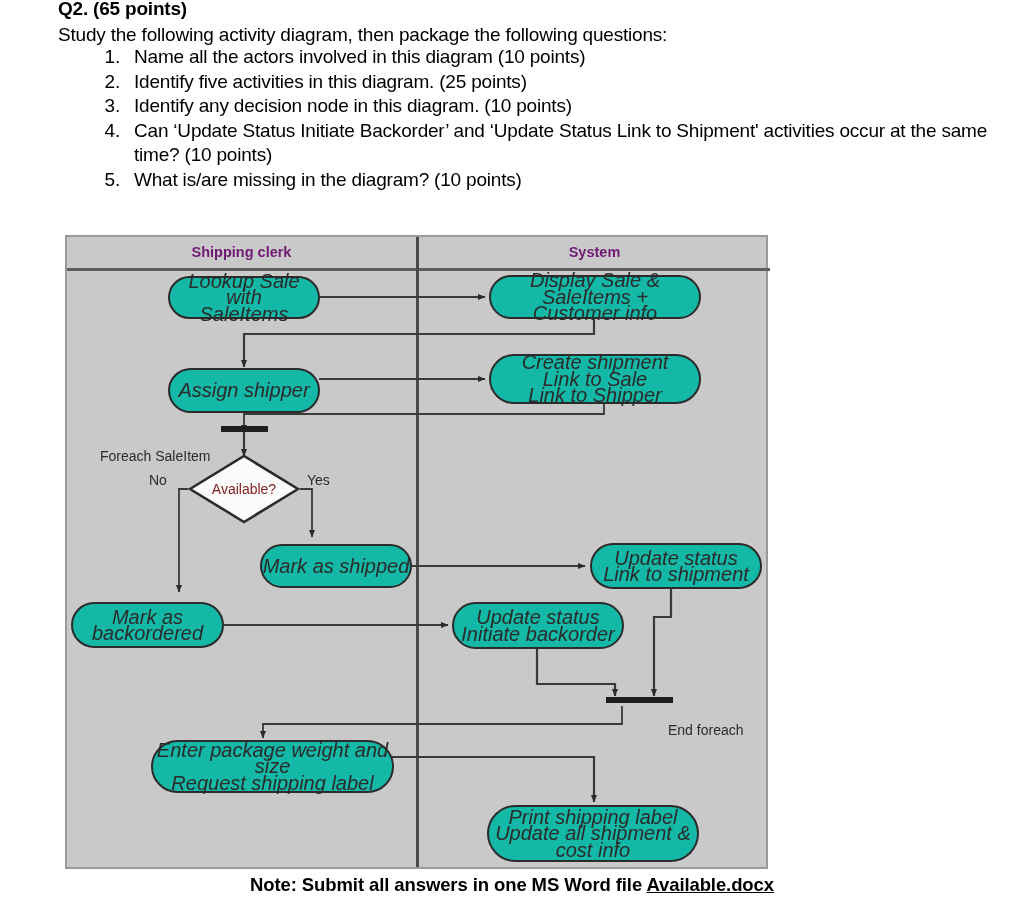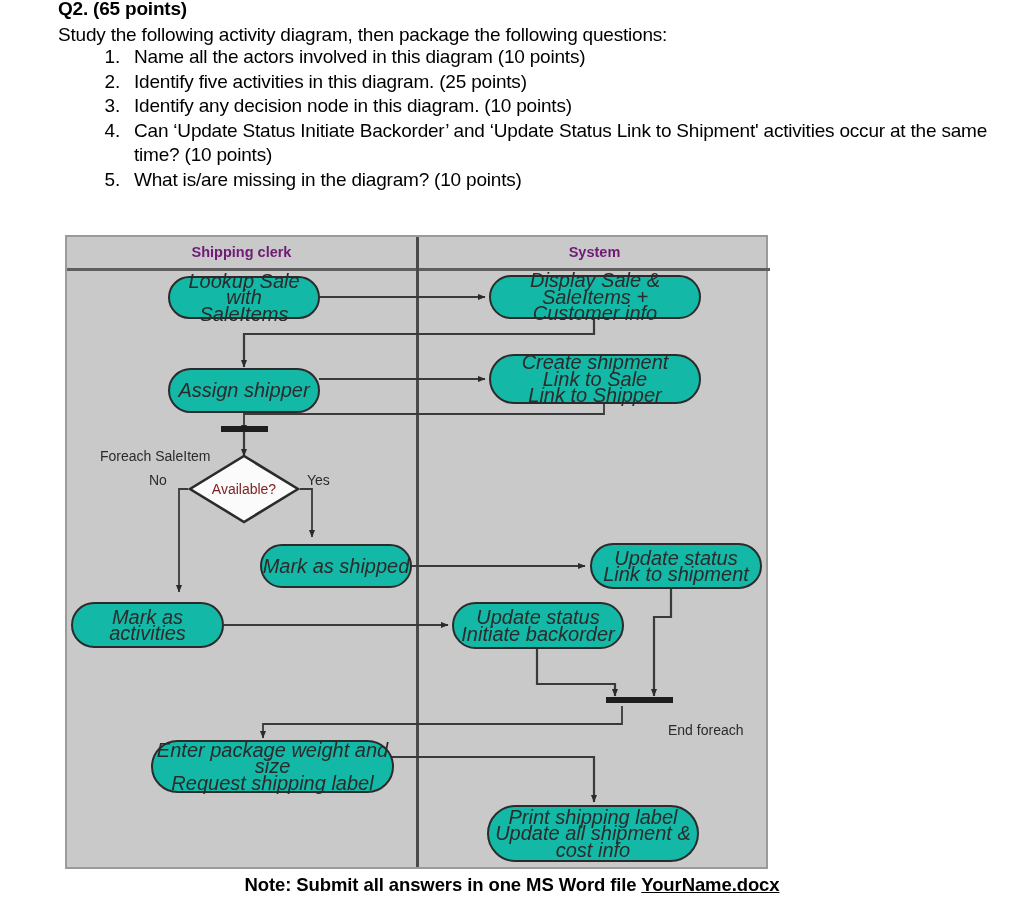--- a/index.html
+++ b/index.html
@@ -253,21 +253,21 @@
   </svg>
 
   <div class="node" id="node-lookup-sale" style="left:101px; top:39px; width:152px; height:43px;">Lookup Sale with
 SaleItems</div>
 
   <div class="node" id="node-assign-shipper" style="left:101px; top:131px; width:152px; height:45px;">Assign shipper</div>
 
   <div class="node" id="node-mark-as-shipped" style="left:193px; top:307px; width:152px; height:44px;">Mark as shipped</div>
 
   <div class="node" id="node-mark-as-backordered" style="left:4px; top:365px; width:153px; height:46px;">Mark as
-activities</div>
+backordered</div>
 
   <div class="node" id="node-enter-package" style="left:84px; top:503px; width:243px; height:53px;">Enter package weight and size
 Request shipping label</div>
 
   <div class="node" id="node-display-sale" style="left:422px; top:38px; width:212px; height:44px;">Display Sale &amp; SaleItems +
 Customer info</div>
 
   <div class="node" id="node-create-shipment" style="left:422px; top:117px; width:212px; height:50px;">Create shipment
 Link to Sale
 Link to Shipper</div>
@@ -292,14 +292,14 @@
   <div class="bar" id="fork-bar" style="left:154px; top:189px; width:47px;"></div>
   <div class="bar" id="join-bar" style="left:539px; top:460px; width:67px;"></div>
 
   <div class="diag-label" style="left:33px; top:171px;margin-top:40px;">Foreach SaleItem</div>
   <div class="diag-label" style="left:601px; top:437px;margin-top:48px;">End foreach</div>
   <div class="diag-label" style="left:82px; top:235px;">No</div>
   <div class="diag-label" style="left:240px; top:235px;">Yes</div>
 </div>
 
 <div id="note">
-  <span>Note: Submit all answers in one MS Word file </span><span class="underline">YourName.docx</span>
+  <span>Note: Submit all answers in one MS Word file </span><span class="underline">Available.docx</span>
 </div>
 
 </body></html>

